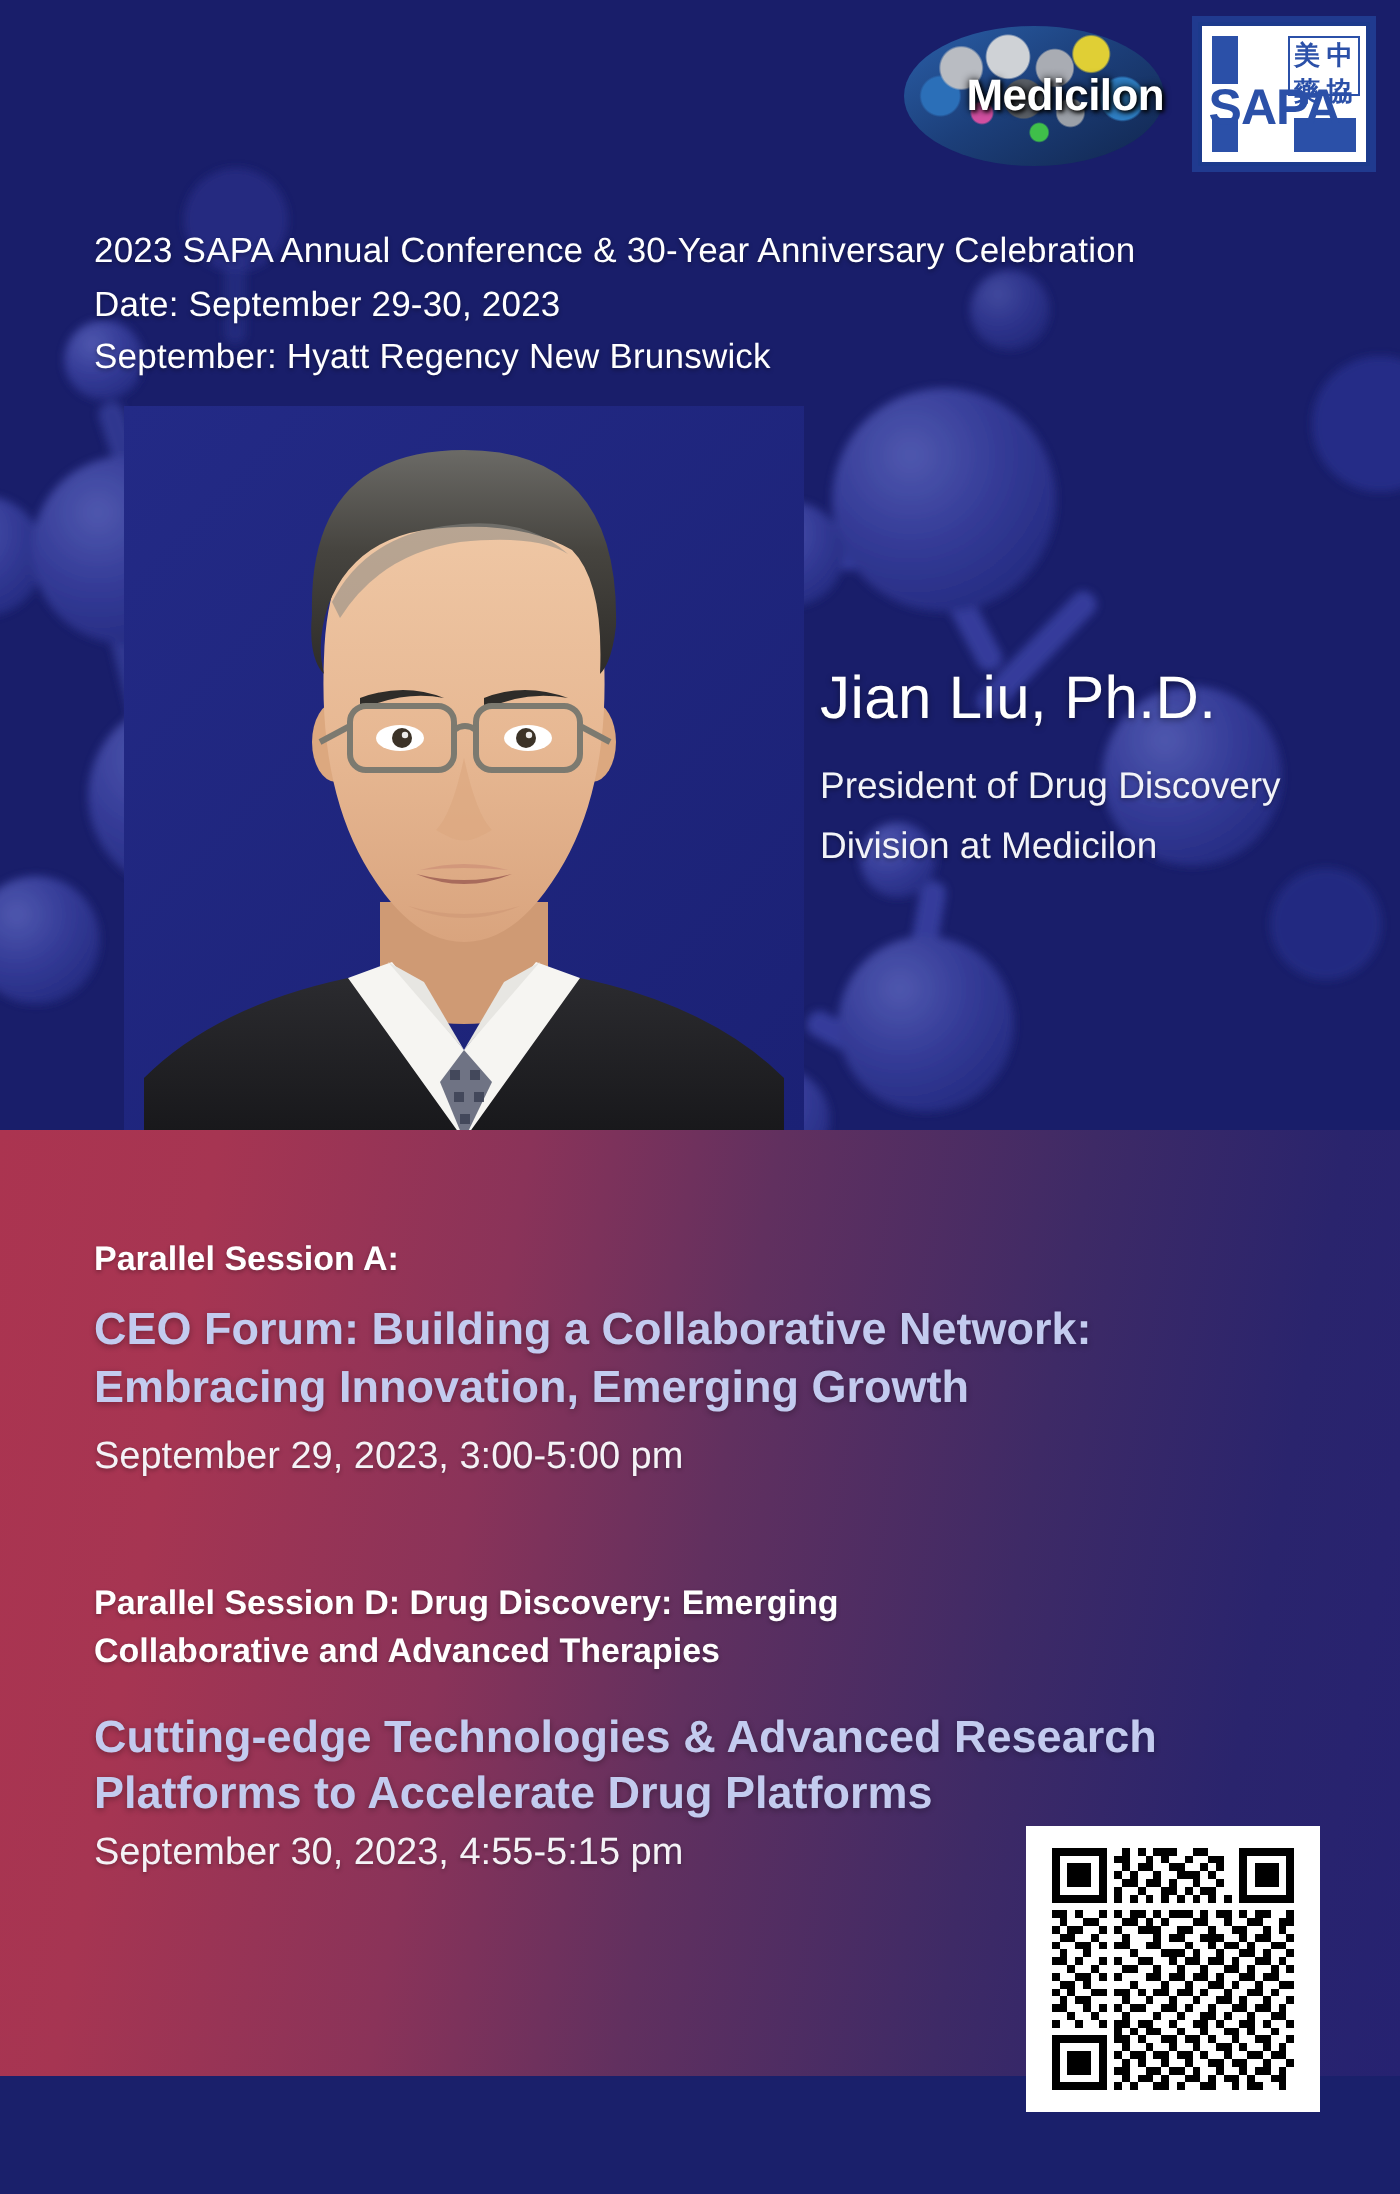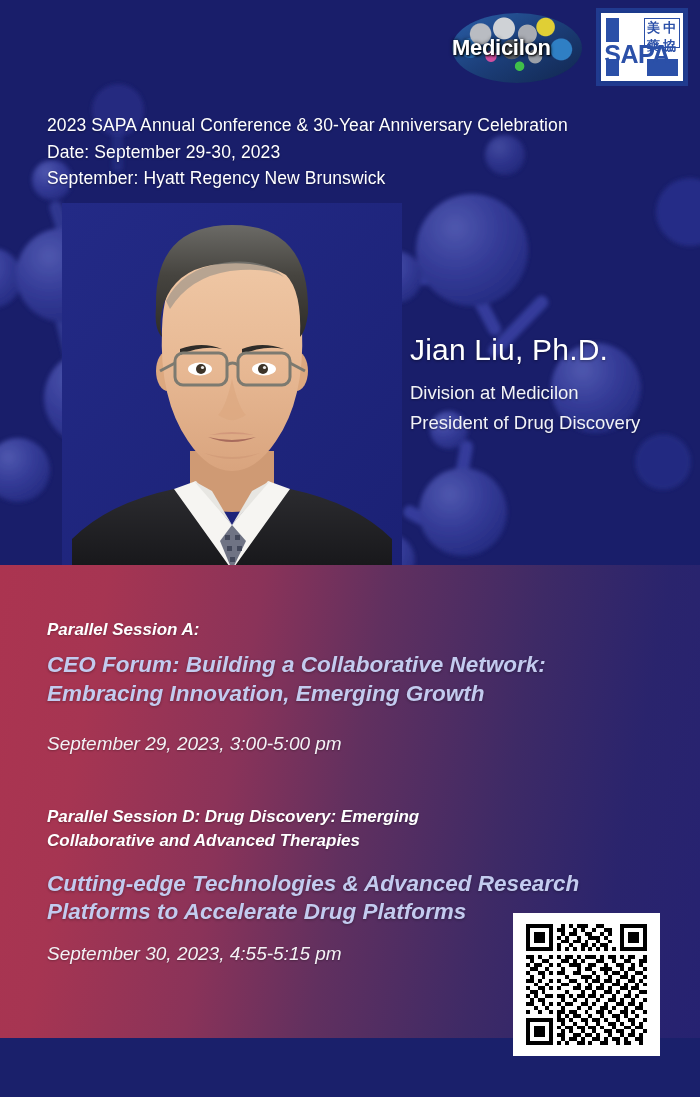--- a/index.html
+++ b/index.html
@@ -59,21 +59,21 @@
       radial-gradient(circle at 64% 62%, #9ba0a8 0 7%, transparent 8%),
       radial-gradient(circle at 84% 52%, #2f7fc4 0 9%, transparent 10%),
       radial-gradient(circle at 14% 50%, #2b6fb8 0 8%, transparent 9%),
       radial-gradient(circle at 46% 52%, #5a5f66 0 12%, transparent 13%),
       linear-gradient(150deg, #2a5fa8 0%, #1c3f7a 48%, #11264f 100%);
   }
   .medicilon-word {
     position: absolute;
     left: 0; top: 26px;
     width: 130px;
-    text-align: left;
+    text-align: right;
     color: #ffffff;
     font-size: 22px;
     font-weight: 700;
     letter-spacing: -0.3px;
     text-shadow: 0 0 4px #000, 1px 1px 2px #000;
   }
   .sapa-logo {
     width: 92px; height: 78px;
     background: #203a8f;
     padding: 3px;
@@ -186,47 +186,46 @@
     z-index: 6;
   }
 
   
   .sessions {
     position: absolute;
     left: 47px; top: 618px;
     width: 610px;
     z-index: 9;
     color: #ffffff;
-    font-style: italic;
   }
   .sess-kicker {
     font-size: 17px;
     font-weight: 700;
     line-height: 1.4;
     margin-bottom: 9px;
     text-shadow: 0 1px 2px rgba(0,0,0,.3);
   }
   .sess-head {
     font-size: 22.5px;
     font-weight: 700;
     line-height: 1.28;
     color: #c3cbef;
-    margin-bottom: 23px;
+    margin-bottom: 8px;
     text-shadow: 0 1px 3px rgba(0,0,0,.32);
   }
   .sess-time {
     font-size: 19px;
     font-weight: 400;
     color: #f4f2f6;
     line-height: 1.35;
     text-shadow: 0 1px 2px rgba(0,0,0,.3);
   }
   .session-block.s2 { margin-top: 46px; }
   .session-block.s2 .sess-kicker { margin-bottom: 17px; margin-top: 48px; }
-  .session-block.s2 .sess-head { margin-bottom: 14px; }
+  .session-block.s2 .sess-head { margin-bottom: 2px; }
 
   
   .qr-wrap {
     position: absolute;
     left: 513px; top: 913px;
     width: 147px; height: 143px;
     background: #ffffff;
     padding: 7px;
     box-sizing: border-box;
     z-index: 10;
@@ -390,22 +389,22 @@
       <path d="M146 234 Q170 244 194 234 Q170 240 146 234 Z" fill="#a86b5c"></path>
       <path d="M148 232 Q170 226 192 232 Q170 230 148 232 Z" fill="#c98b74" opacity=".6"></path>
 
       <path d="M142 250 Q170 262 198 250 Q170 258 142 250 Z" fill="#c99272" opacity=".45"></path>
     </svg>
   </div>
 
   <div class="speaker">
     <div class="speaker-name">Jian Liu, Ph.D.</div>
     <div class="speaker-title">
+      <div>President of Drug Discovery</div>
       <div>Division at Medicilon</div>
-      <div>President of Drug Discovery</div>
     </div>
   </div>
 
   <div class="band"></div>
   <div class="band-bottom"></div>
 
   <div class="sessions">
 
     <div class="session-block s1">
       <div class="sess-kicker">Parallel Session A:</div>

